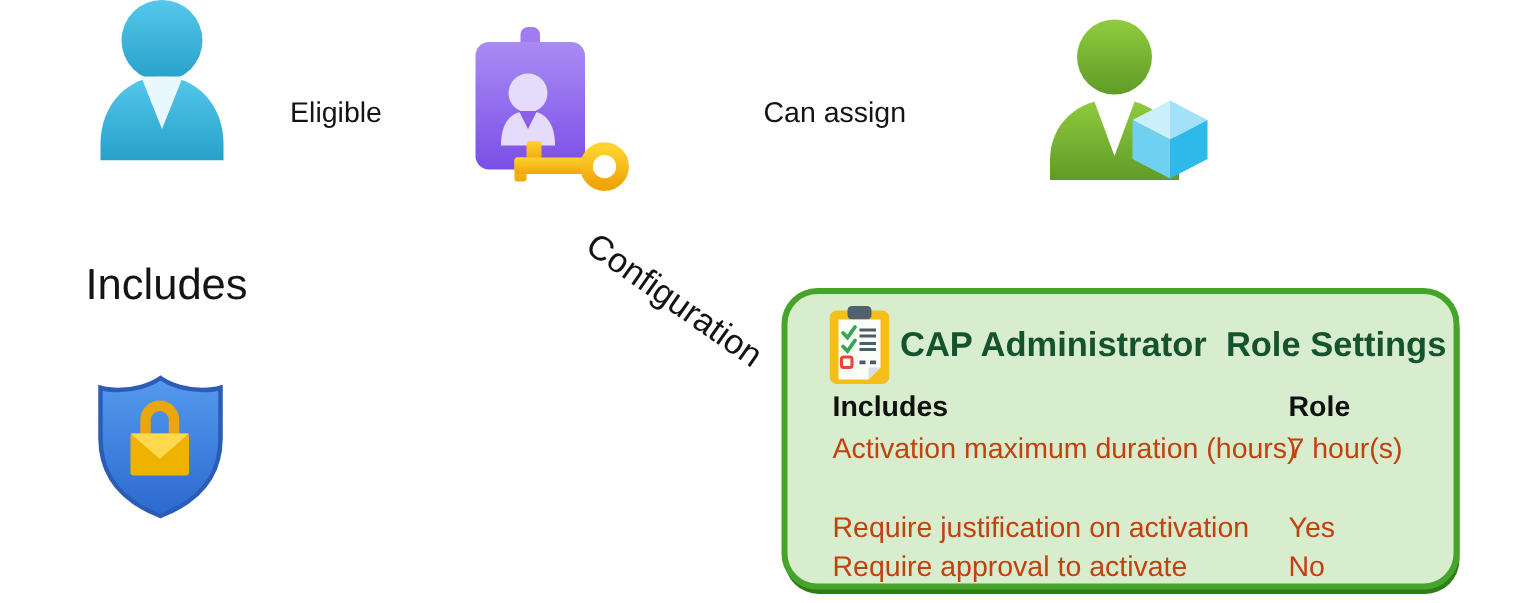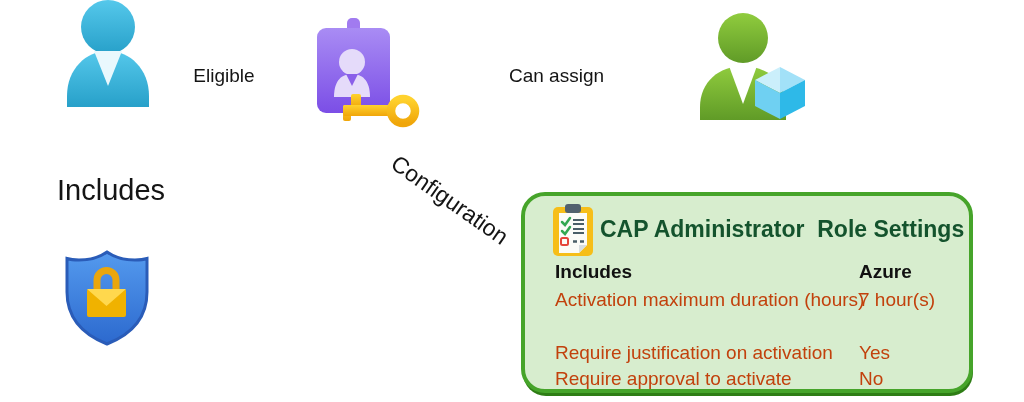--- a/index.html
+++ b/index.html
@@ -155,21 +155,21 @@
         <line x1="20" y1="29" x2="31" y2="29" stroke="#4A5E68" stroke-width="2"></line>
         <rect x="8" y="34" width="7" height="7" rx="1.5" fill="none" stroke="#E5453A" stroke-width="2"></rect>
         <line x1="20" y1="37.5" x2="24" y2="37.5" stroke="#4A5E68" stroke-width="2.5"></line>
         <line x1="27" y1="37.5" x2="31" y2="37.5" stroke="#4A5E68" stroke-width="2.5"></line>
       </svg>
     </div>
     <div id="panel-title">CAP Administrator  Role Settings</div>
 
     <div class="srow hdr" id="srow-h">
       <span>Includes</span>
-      <span class="col2">Azure</span>
+      <span class="col2">Role</span>
     </div>
     <div class="srow" id="srow-0">
       <span>Activation maximum duration (hours)</span>
       <span class="col2">7 hour(s)</span>
     </div>
     <div class="srow" id="srow-3">
       <span>Require approval to activate</span>
       <span class="col2">No</span>
     </div>
     <div class="srow" id="srow-2">

